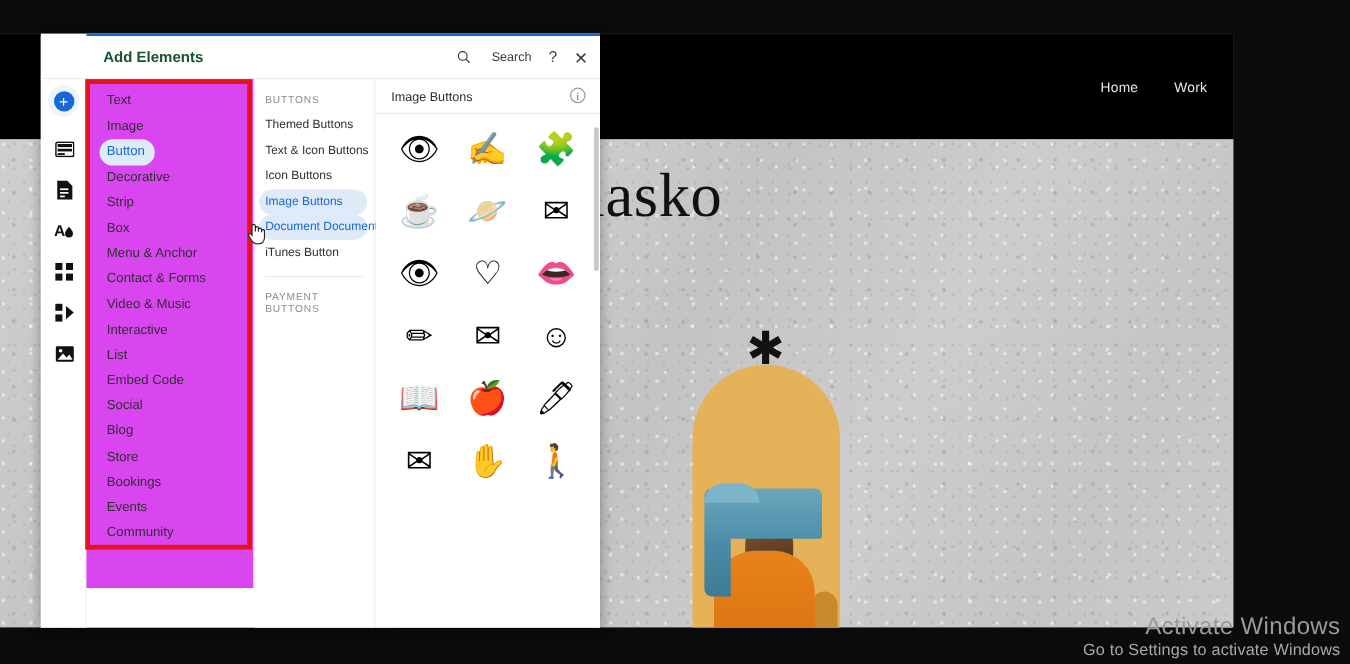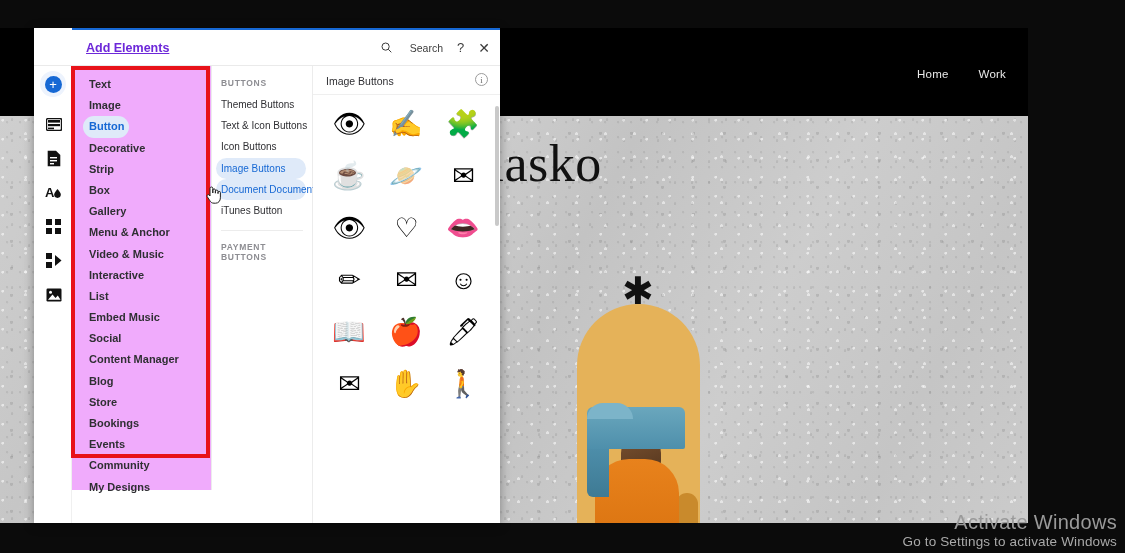--- a/index.html
+++ b/index.html
@@ -88,21 +88,21 @@
     background: #ffffff; box-shadow: 0 2px 10px rgba(0,0,0,.35);
   }
   .panel-topbar {
     position:absolute; left: 38px; top: 0; width: 428px; height: 2.5px; background:#1668d4;
   }
   .panel-header {
     position:absolute; left:0; top: 2px; width: 466px; height: 36px;
     background:#fff; border-bottom: 1px solid #eaeaea;
   }
   .panel-title {
-    position:absolute; left: 52px; top: 11px; font-size: 12.5px; font-weight: bold; color: #6d28d9; text-decoration: underline;
+    position:absolute; left: 52px; top: 11px; font-size: 12.5px; font-weight: bold; color: #14532d;
   }
   .hdr-actions { position:absolute; right: 10px; top: 10px; display:flex; align-items:center; gap: 14px; }
   .hdr-search { display:flex; align-items:flex-start; gap: 18px; color:#3b3b3b; font-size: 10.5px; }
   .hdr-ic { color:#3b3b3b; display:flex; align-items:center; }
   .hdr-q { font-size: 13px; color:#3b3b3b; cursor:pointer; }
   .hdr-x { font-size: 14px; color:#3b3b3b; cursor:pointer; line-height: 1; }
 
   
   .rail {
     position:absolute; left:0; top: 38px; width: 38px; height: 457px; background:#fff;
@@ -119,39 +119,39 @@
     color:#fff; font-size: 13px; line-height: 1; font-weight: 500;
   }
   .rail-ic {
     position:absolute; left: 11px; width: 17px; height: 17px;
     display:flex; align-items:center; justify-content:center; color:#111;
   }
 
   
   .menucol {
     position:absolute; left: 38px; top: 38px; width: 140px; height: 424px;
-    background: #f0abfc; border-right: 1px solid #ececec; padding-top: 8px; font-weight: bold;
+    background: #d946ef; border-right: 1px solid #ececec; padding-top: 8px;
   }
   .menu-item {
     height: 21.2px; line-height: 21.2px; padding-left: 17px; font-size: 11px; color: #2f2f33;
     cursor: pointer; white-space: nowrap;
   }
   .menu-item.sel {
     color: #1668d4; background: #dfeaf9; border-radius: 11px;
     margin-left: 11px; padding-left: 6px; width: 46px;
   }
 
   
   .subcol {
     position:absolute; left: 178px; top: 38px; width: 101px; height: 457px;
     background: #fff; border-right: 1px solid #ececec; padding-top: 12px;
   }
   .sec-label {
     font-size: 8.5px; letter-spacing: .7px; color: #8d8d92; padding-left: 9px; margin-bottom: 6px;
-    font-weight: bold;
+    font-weight: normal;
   }
   .sub-item {
     height: 21.2px; line-height: 21.2px; padding-left: 9px; font-size: 10px; color: #2f2f33;
     cursor:pointer; white-space: nowrap;
   }
   .sub-item.sel {
     color:#1668d4; background:#dfeaf9; border-radius: 11px; margin: 0 6px 0 4px; padding-left: 5px;
   }
   .sub-div { height: 1px; background:#ececec; margin: 9px 9px 11px 9px; }
 
@@ -302,34 +302,32 @@
       </div>
     </div>
 
     <div class="menucol" id="menucol">
         <div class="menu-item"><span>Text</span></div>
         <div class="menu-item"><span>Image</span></div>
         <div class="menu-item sel"><span>Button</span></div>
         <div class="menu-item"><span>Decorative</span></div>
         <div class="menu-item"><span>Strip</span></div>
         <div class="menu-item"><span>Box</span></div>
-        <div class="menu-item"><span>Gallery</span></div>
         <div class="menu-item"><span>Menu &amp; Anchor</span></div>
+        <div class="menu-item"><span>Contact &amp; Forms</span></div>
         <div class="menu-item"><span>Video &amp; Music</span></div>
         <div class="menu-item"><span>Interactive</span></div>
         <div class="menu-item"><span>List</span></div>
-        <div class="menu-item"><span>Embed Music</span></div>
+        <div class="menu-item"><span>Embed Code</span></div>
         <div class="menu-item"><span>Social</span></div>
-        <div class="menu-item"><span>Content Manager</span></div>
         <div class="menu-item"><span>Blog</span></div>
         <div class="menu-item"><span>Store</span></div>
         <div class="menu-item"><span>Bookings</span></div>
         <div class="menu-item"><span>Events</span></div>
         <div class="menu-item"><span>Community</span></div>
-        <div class="menu-item"><span>My Designs</span></div>
       </div>
 
     <div class="subcol">
       <div class="sec-label">BUTTONS</div>
       <div id="sub1">
           <div class="sub-item"><span>Themed Buttons</span></div>
           <div class="sub-item"><span>Text &amp; Icon Buttons</span></div>
           <div class="sub-item"><span>Icon Buttons</span></div>
           <div class="sub-item sel"><span>Image Buttons</span></div>
           <div class="sub-item sel"><span>Document Document</span></div>

